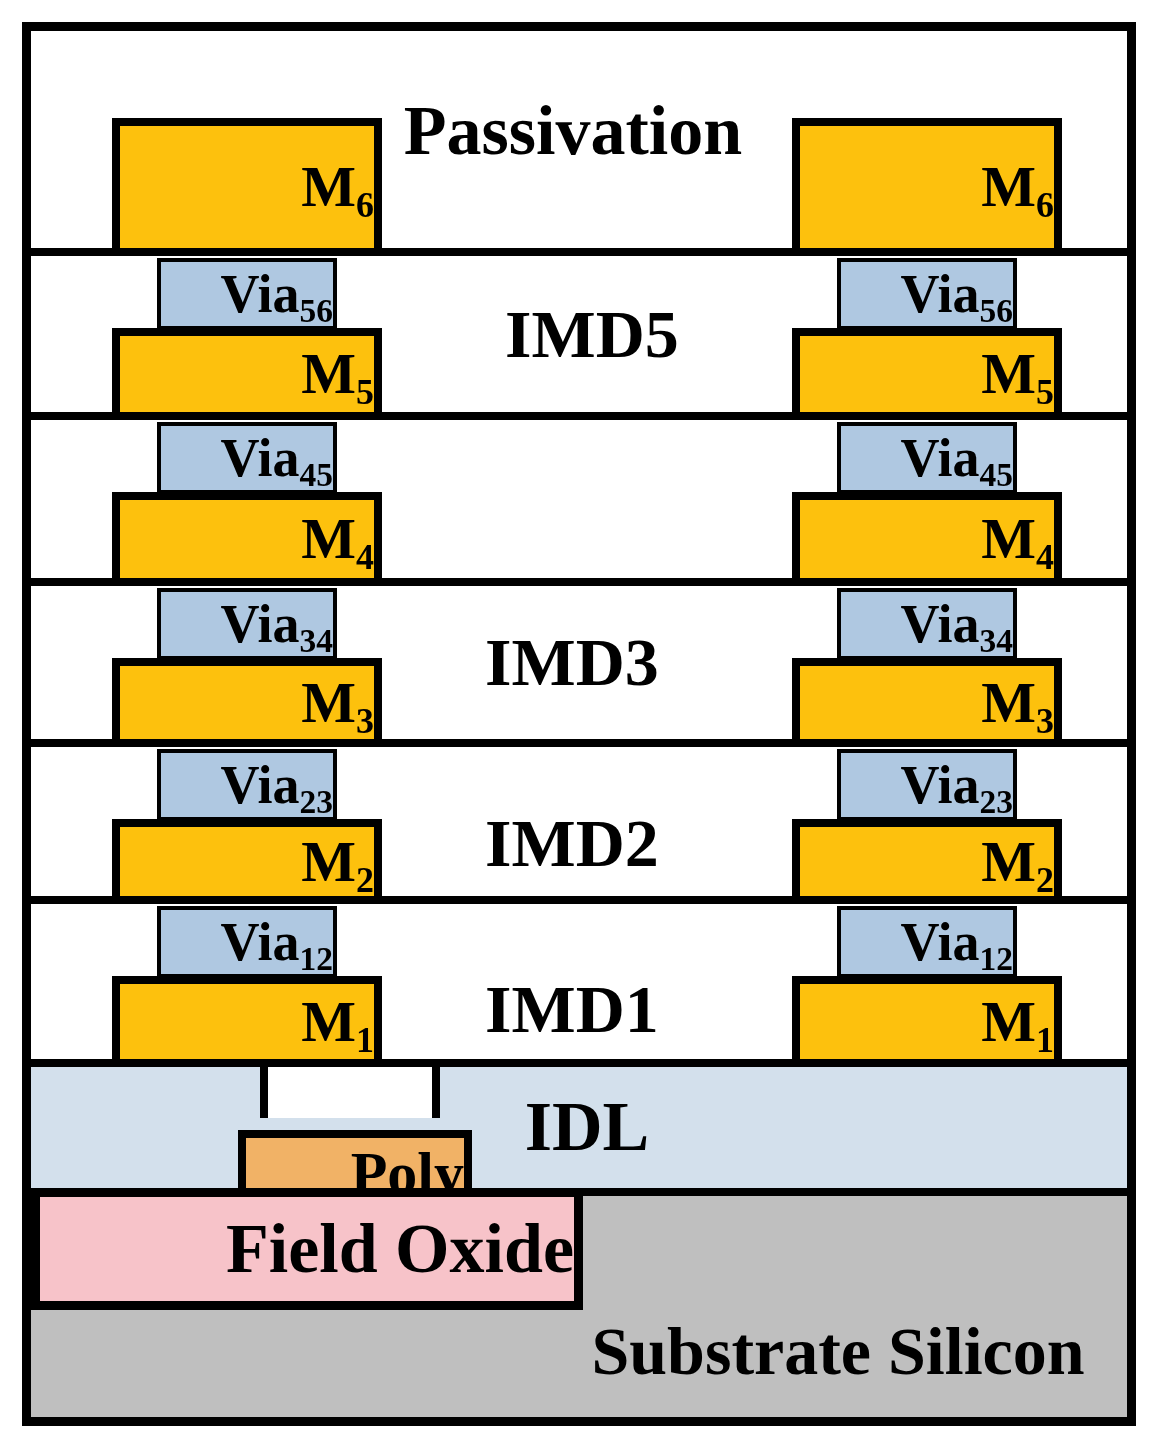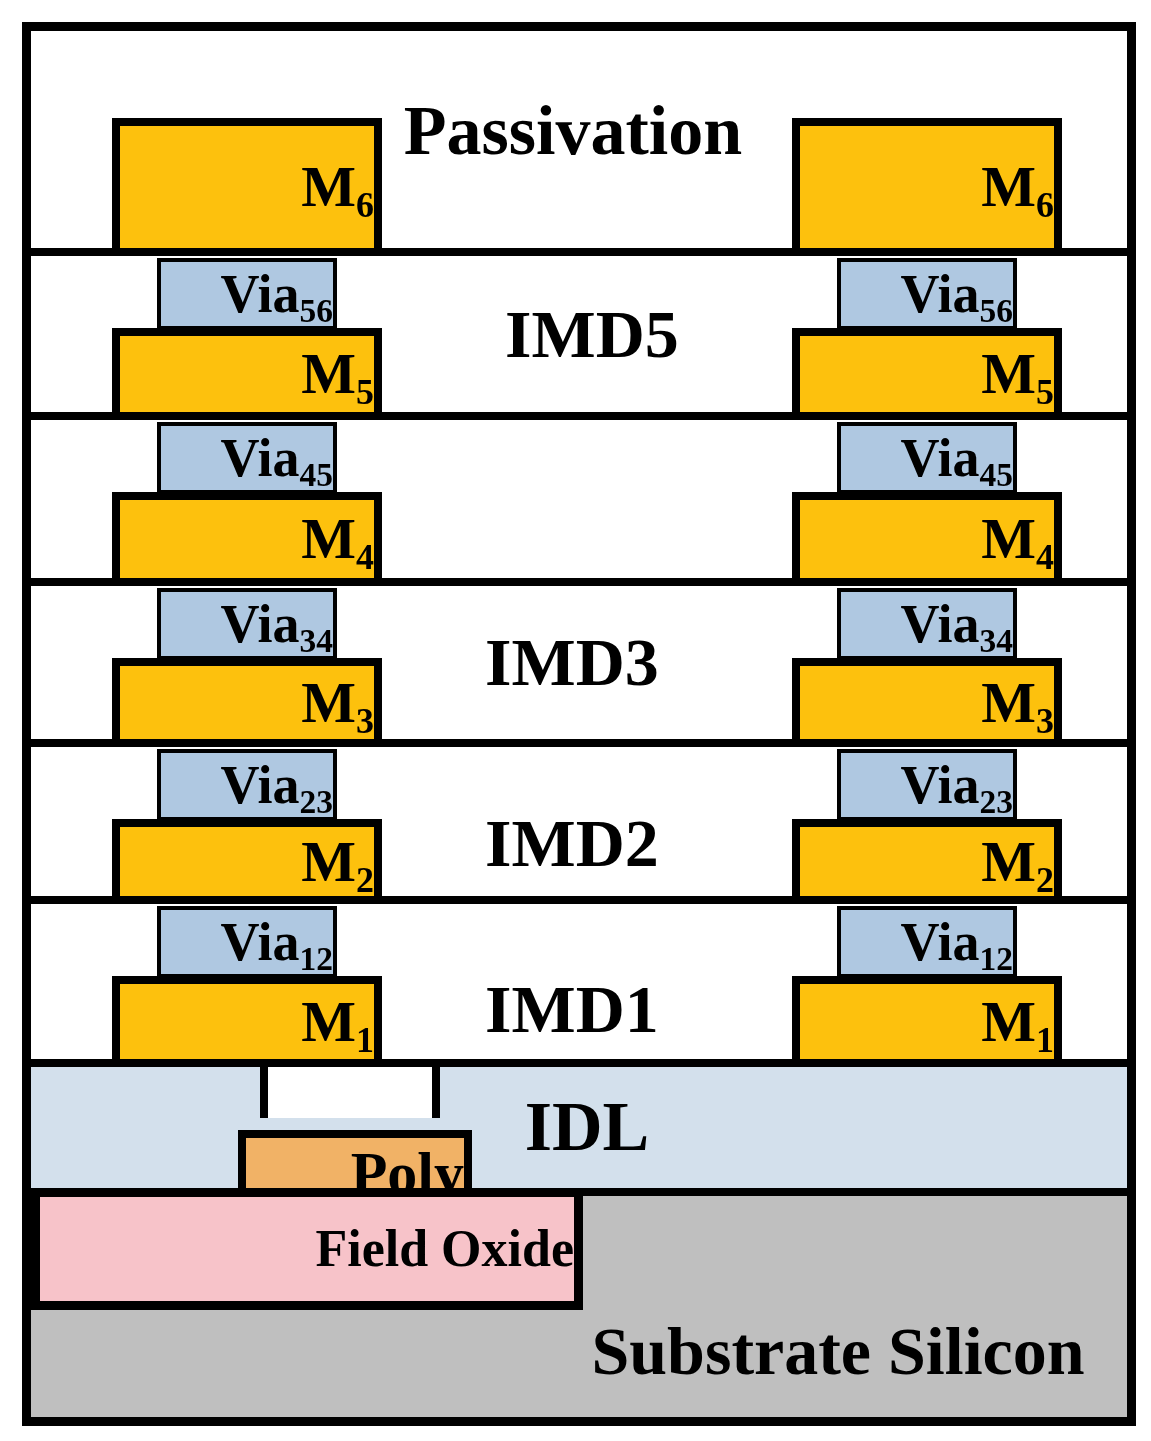--- a/index.html
+++ b/index.html
@@ -11,21 +11,21 @@
   .frame{border:9px solid #000;background:transparent;z-index:30;pointer-events:none;}
   .hline{background:#000;z-index:5;}
   .blk{display:flex;align-items:center;justify-content:flex-end;line-height:1;z-index:10;}
   .m-blk{background:var(--metal);border:8px solid #000;font-size:58px;}
   .via-blk{background:var(--via);border:4px solid #000;font-size:54px;}
   .m-blk sub,.via-blk sub{font-size:0.62em;vertical-align:-0.3em;line-height:0;}
   .idl-band{background:var(--idl);border-top:8px solid #000;border-bottom:8px solid #000;z-index:2;}
   .notch{background:#fff;border-left:8px solid #000;border-right:8px solid #000;z-index:3;}
   .poly-blk{background:var(--poly);border:8px solid #000;font-size:60px;z-index:4;}
   .substrate{background:var(--substrate);z-index:1;}
-  .fox{background:var(--field_oxide);border:9px solid #000;font-size:52px;z-index:6;}
+  .fox{background:var(--field_oxide);border:9px solid #000;font-size:70px;z-index:6;}
   .floating{transform:translate(-50%,-50%);white-space:nowrap;line-height:1;z-index:12;}
   .imd-label{font-size:68px;}
   .pass-label{font-size:70px;}
   .idl-label{font-size:70px;z-index:12;}
   .sub-label{font-size:68px;z-index:12;text-align:center;}
 </style>
 </head>
 <body>
 
 <div class="canvas">

